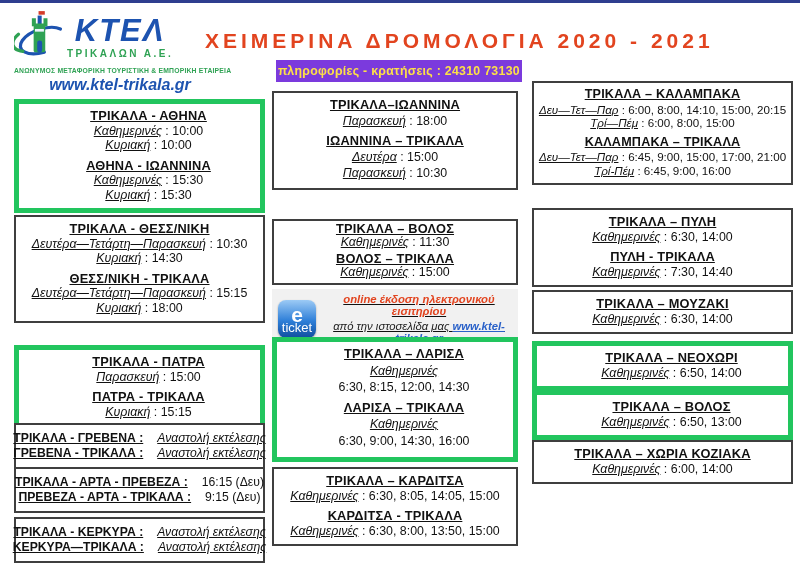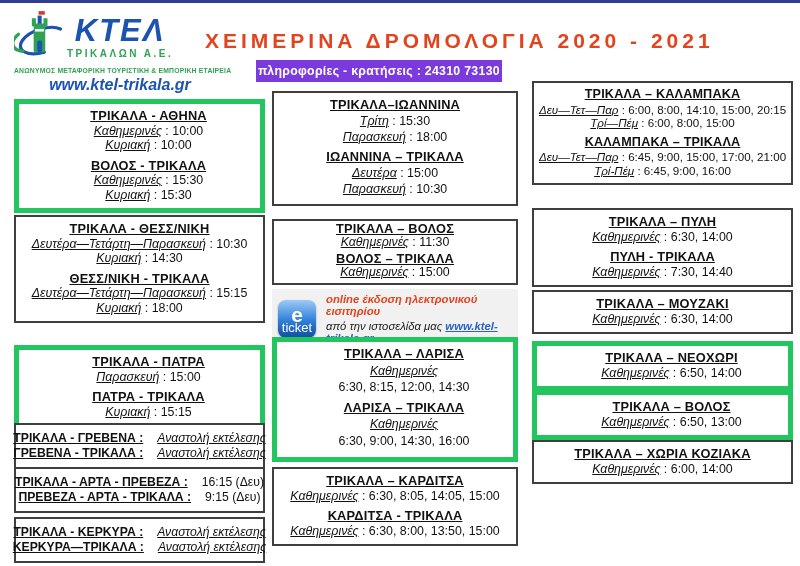--- a/index.html
+++ b/index.html
@@ -9,21 +9,21 @@
   
   .logo-block{position:absolute;left:14px;top:8px;width:212px;text-align:center;}
   .logo-row{display:flex;align-items:center;justify-content:flex-start;gap:3px;}
   .brand-text{text-align:center;}
   .brand{color:#1d53b0;font-size:31px;font-weight:bold;font-style:italic;letter-spacing:2px;line-height:1;}
   .brand-sub{color:#2fa254;font-size:10px;font-weight:bold;letter-spacing:2.5px;margin-top:2px;}
   .tagline{color:#2fa254;font-size:6.8px;font-weight:bold;letter-spacing:.2px;margin-top:4px;white-space:nowrap;}
   .website{color:#1d53b0;font-size:16px;font-weight:bold;font-style:italic;text-decoration:none;display:inline-block;margin-top:2px;}
   .main-title{position:absolute;left:205px;top:26px;width:460px;text-align:center;color:#e2441f;
               font-weight:bold;font-size:21px;letter-spacing:4px;white-space:nowrap;}
-  .banner{position:absolute;left:256px;top:57px;width:246px;height:22px;background:#7b3add;color:#ffffff;
+  .banner{position:absolute;left:276px;top:57px;width:246px;height:22px;background:#7b3add;color:#fde047;
           font-size:12.3px;font-weight:bold;display:flex;align-items:center;justify-content:center;letter-spacing:.3px;}
   
   .col{position:absolute;top:0;height:566px;}
   .box{position:absolute;left:0;right:0;background:#fff;border:2px solid #3f3f3f;padding:5px 4px;
        text-align:center;line-height:1.08;font-size:12.4px;box-sizing:border-box;}
   .box.thin{border:5px solid #22c55e;padding-left:22px;}
   .route{font-weight:bold;text-decoration:underline;font-size:12.8px;margin-bottom:2px;letter-spacing:.2px;}
   .section{margin-bottom:6px;}
   .section:last-child{margin-bottom:0;}
   .row{margin:1px 0;}
@@ -43,21 +43,21 @@
   .inline-route{font-weight:bold;text-decoration:underline;}
   .susp{font-style:italic;text-decoration:underline;}
   
   .eticket{position:absolute;left:0;right:0;background:#f1f1f1;padding:4px 6px;display:flex;align-items:center;gap:10px;box-sizing:border-box;}
   .et-icon{width:38px;height:38px;border-radius:8px;flex:0 0 auto;color:#fff;cursor:pointer;
            background:linear-gradient(180deg,#9ccaf5,#2e7fd8 55%,#114e9f);
            display:flex;flex-direction:column;align-items:center;justify-content:center;
            box-shadow:0 1px 2px rgba(0,0,0,.35);}
   .et-e{font-size:21px;font-weight:bold;line-height:17px;}
   .et-t{font-size:13px;line-height:9px;}
-  .et-text{flex:1;}
+  .et-text{flex:1;text-align:center;text-decoration:underline;}
   .et-line1{color:#e2441f;font-weight:bold;font-style:italic;font-size:11.3px;margin-bottom:3px;}
   .et-line2{font-size:11.3px;font-style:italic;color:#222;}
   .et-link{color:#2b62c9;font-weight:bold;text-decoration:underline;font-style:italic;}
 </style>
 </head>
 <body>
 
 <div class="page">
 
   <div class="logo-block">
@@ -89,21 +89,21 @@
   <div class="banner">πληροφορίες - κρατήσεις : 24310 73130</div>
 
   <div class="col" style="left:14px;width:251px;">
       <div class="box thin" style="top:96px">
         <div class="section">
           <div class="route">ΤΡΙΚΑΛΑ - ΑΘΗΝΑ</div>
           <div class="row"><span class="lbl">Καθημερινές</span><span class="sep"> : </span><span class="time">10:00</span></div>
           <div class="row"><span class="lbl">Κυριακή</span><span class="sep"> : </span><span class="time">10:00</span></div>
         </div>
         <div class="section">
-          <div class="route">ΒΟΛΟΣ - ΤΡΙΚΑΛΑ</div>
+          <div class="route">ΑΘΗΝΑ - ΙΩΑΝΝΙΝΑ</div>
           <div class="row"><span class="lbl">Καθημερινές</span><span class="sep"> : </span><span class="time">15:30</span></div>
           <div class="row"><span class="lbl">Κυριακή</span><span class="sep"> : </span><span class="time">15:30</span></div>
         </div>
       </div>
       <div class="box" style="top:212px">
         <div class="section">
           <div class="route">ΤΡΙΚΑΛΑ - ΘΕΣΣ/ΝΙΚΗ</div>
           <div class="row"><span class="lbl">Δευτέρα—Τετάρτη—Παρασκευή</span><span class="sep"> : </span><span class="time">10:30</span></div>
           <div class="row"><span class="lbl">Κυριακή</span><span class="sep"> : </span><span class="time">14:30</span></div>
         </div>
@@ -151,21 +151,20 @@
         <div class="inline-row">
           <span class="inline-route">ΚΕΡΚΥΡΑ—ΤΡΙΚΑΛΑ :</span>
           <span class="susp">Αναστολή εκτέλεσης</span>
         </div>
       </div>
     </div>
   <div class="col" style="left:272px;width:246px;">
       <div class="box roomy" style="top:88px">
         <div class="section">
           <div class="route">ΤΡΙΚΑΛΑ–ΙΩΑΝΝΙΝΑ</div>
-          <div class="row"><span class="lbl">Τρίτη</span><span class="sep"> : </span><span class="time">15:30</span></div>
           <div class="row"><span class="lbl">Παρασκευή</span><span class="sep"> : </span><span class="time">18:00</span></div>
         </div>
         <div class="section">
           <div class="route">ΙΩΑΝΝΙΝΑ – ΤΡΙΚΑΛΑ</div>
           <div class="row"><span class="lbl">Δευτέρα</span><span class="sep"> : </span><span class="time">15:00</span></div>
           <div class="row"><span class="lbl">Παρασκευή</span><span class="sep"> : </span><span class="time">10:30</span></div>
         </div>
       </div>
       <div class="box tight" style="top:216px">
         <div class="section">

